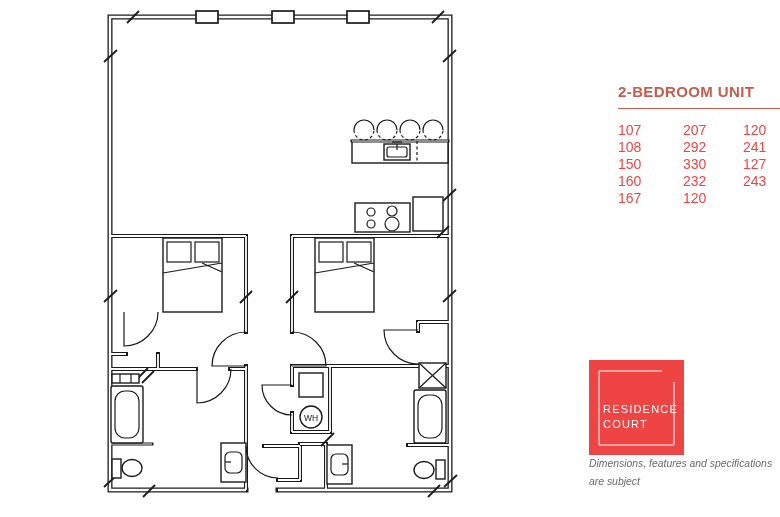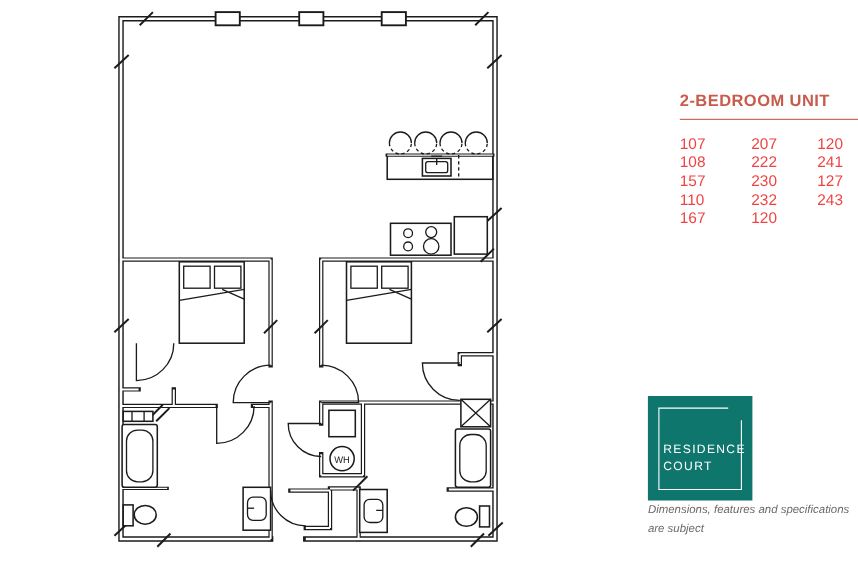--- a/index.html
+++ b/index.html
@@ -13,21 +13,21 @@
 
   
   .side{ position:absolute; left:590px; top:83px; width:186px;margin-left:28px; }
   .plan-title{ color:var(--accent); font-size:15px; font-weight:bold;
                letter-spacing:.4px; white-space:nowrap; }
   .title-rule{ border:0; border-top:1px solid var(--accent); margin-top:8px; }
   .unit-grid{ margin-top:13px; display:grid; grid-template-columns:65px 60px 61px;
               grid-auto-rows:17px; color:#ef4444; font-size:14px; }
 
   .logo{ position:absolute; left:589px; top:360px; width:95px; height:95px;
-         background:#0f766e; }
+         background:#ef4444; }
   .logo svg{ position:absolute; inset:0; }
   .logo-text{ position:absolute; left:14px; top:42px; color:#ffffff;
               font-size:11px; letter-spacing:1.2px; line-height:15px; }
 
   .disclaimer{ position:absolute; left:589px; top:455px; width:190px;
                font-size:10.4px; font-style:italic; color:var(--muted);
                line-height:17.5px; }
 
   
   .wall-b{ fill:none; stroke:#1b1b1b; stroke-linecap:square; stroke-linejoin:miter; }
@@ -208,26 +208,26 @@
   </svg>
 
   <div class="side">
     <div class="plan-title">2-BEDROOM UNIT</div>
     <hr class="title-rule">
     <div class="unit-grid">
       <span>107</span>
       <span>207</span>
       <span>120</span>
       <span>108</span>
-      <span>222</span>
+      <span>292</span>
       <span>241</span>
-      <span>157</span>
-      <span>230</span>
+      <span>150</span>
+      <span>330</span>
       <span>127</span>
-      <span>110</span>
+      <span>160</span>
       <span>232</span>
       <span>243</span>
       <span>167</span>
       <span>120</span>
       <span></span>
     </div>
   </div>
 
   <div class="logo">
     <svg viewBox="0 0 95 95" xmlns="http://www.w3.org/2000/svg">

